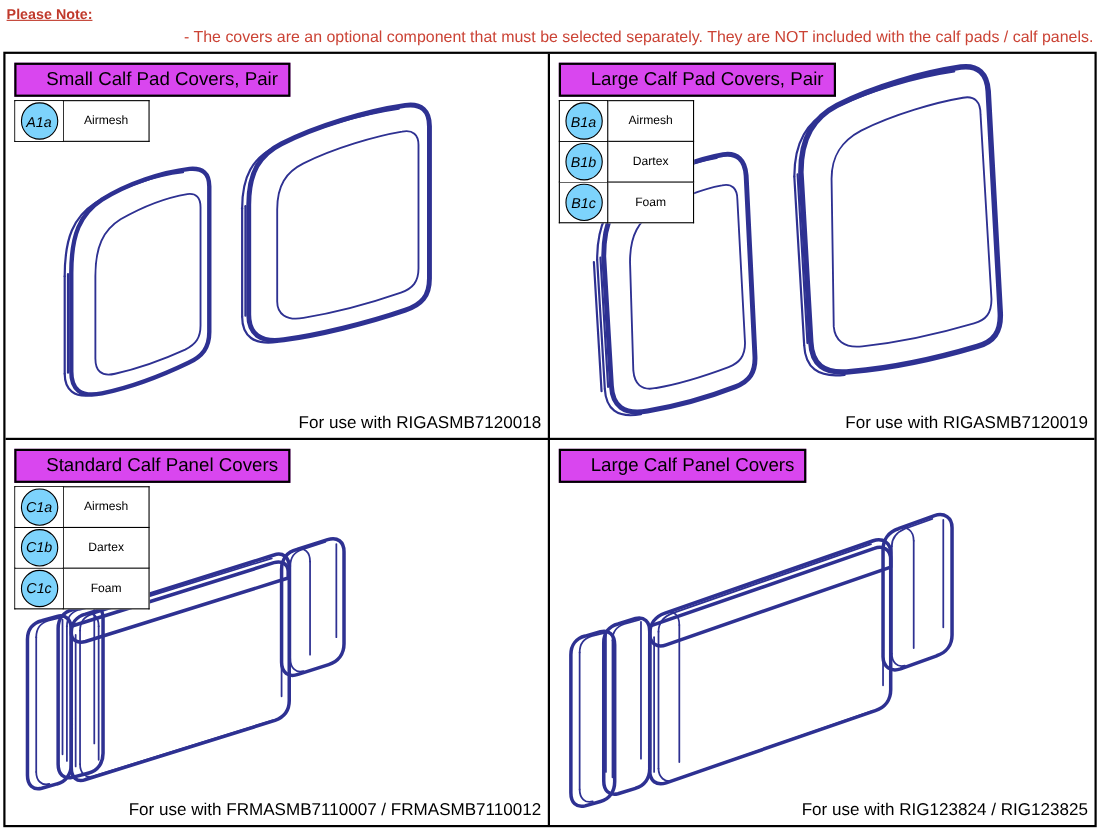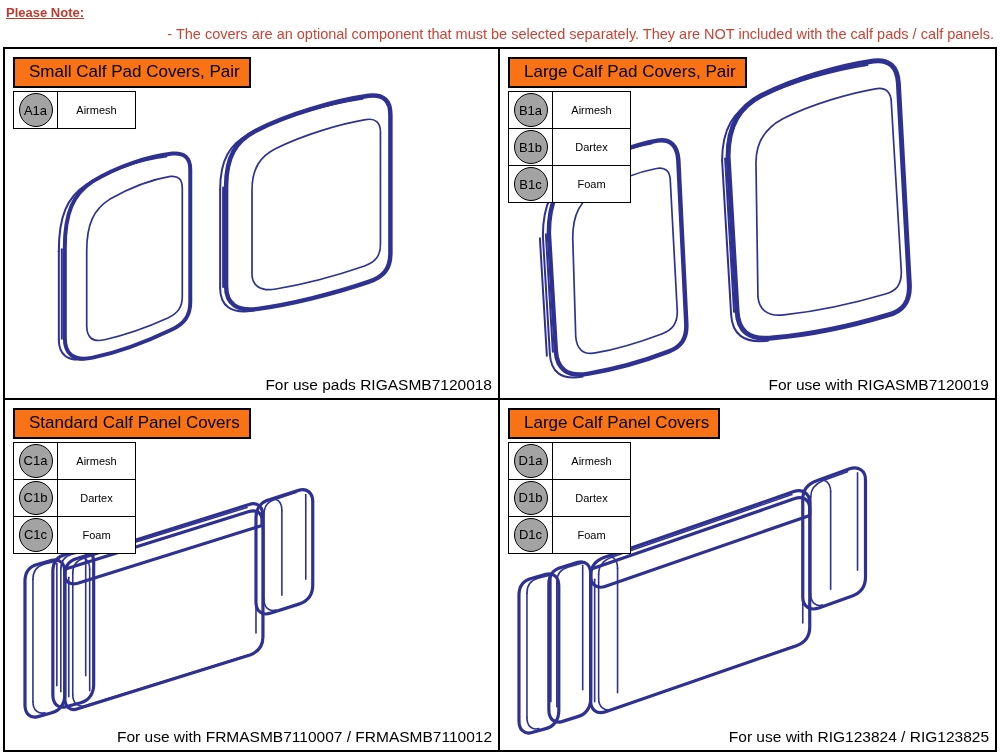--- a/index.html
+++ b/index.html
@@ -62,24 +62,24 @@
     overflow: hidden;
   }
   .quad.br-line { border-right: 2px solid #000; }
   .quad.bb-line { border-bottom: 2px solid #000; }
 
   
   .hdr {
     position: absolute;
     top: 8px;
     left: 8px;
-    background: #f97316;
+    background: #d946ef;
     border: 2px solid #000000;
     box-sizing: border-box;
-    padding: 3px 9px 4px 14px;
+    padding: 3px 9px 4px 27px;
     font-size: 17px;
     line-height: 20px;
     color: #000000;
     white-space: nowrap;
     z-index: 5;
   }
 
   
   .legend {
     position: absolute;
@@ -109,27 +109,28 @@
   }
   .badge {
     position: absolute;
     left: 50%;
     top: 50%;
     transform: translate(-50%, -50%);
     width: 34px;
     height: 34px;
     border: 1.6px solid #000000;
     border-radius: 50%;
-    background: #a3a3a3;
+    background: #7dd3fc;
     display: flex;
     align-items: center;
     justify-content: center;
     font-size: 13px;
     line-height: 1;
     box-sizing: border-box;
+    font-style: italic;
   }
 
   
   .foot {
     position: absolute;
     right: 6px;
     bottom: 4px;
     font-size: 15.5px;
     line-height: 18px;
     white-space: nowrap;
@@ -205,21 +206,21 @@
         <tbody>
             <tr>
           <td class="code-cell">
             <span class="badge">A1a</span>
           </td>
           <td class="label-cell">Airmesh</td>
         </tr>
       </tbody>
         </table>
 
-      <div class="foot">For use pads RIGASMB7120018</div>
+      <div class="foot">For use with RIGASMB7120018</div>
     </div>
 
     <div class="quad bb-line">
       <div class="art">
         <svg viewBox="0 0 495 350" preserveAspectRatio="xMidYMid meet">
           <g fill="none" stroke="#2E3192" stroke-linecap="round" stroke-linejoin="round">
 
             <path stroke-width="4.5" d="M48 185 C48 152 58 135 78 123
                                         C104 107 134 96 157 92
                                         C170 90 177 97 178 111
@@ -406,40 +407,18 @@
             <path stroke-width="1.6" d="M311 195 C311 203 316 208 323 206"></path>
             <path stroke-width="1.6" d="M358 73 L358 171"></path>
             <path stroke-width="1.6" d="M303 100 C303 91 308 84 317 81 C325 78 331 83 331 92"></path>
             <path stroke-width="1.6" d="M331 92 L331 190"></path>
           </g>
         </svg>
       </div>
 
       <div class="hdr">Large Calf Panel Covers</div>
 
-      <table class="legend">
-        <tbody>
-            <tr>
-          <td class="code-cell">
-            <span class="badge">D1a</span>
-          </td>
-          <td class="label-cell">Airmesh</td>
-        </tr>
-        <tr>
-          <td class="code-cell">
-            <span class="badge">D1b</span>
-          </td>
-          <td class="label-cell">Dartex</td>
-        </tr>
-        <tr>
-          <td class="code-cell">
-            <span class="badge">D1c</span>
-          </td>
-          <td class="label-cell">Foam</td>
-        </tr>
-      </tbody>
-        </table>
 
       <div class="foot">For use with RIG123824 / RIG123825</div>
     </div>
 
   </div>
 </div>
 
 </body></html>

